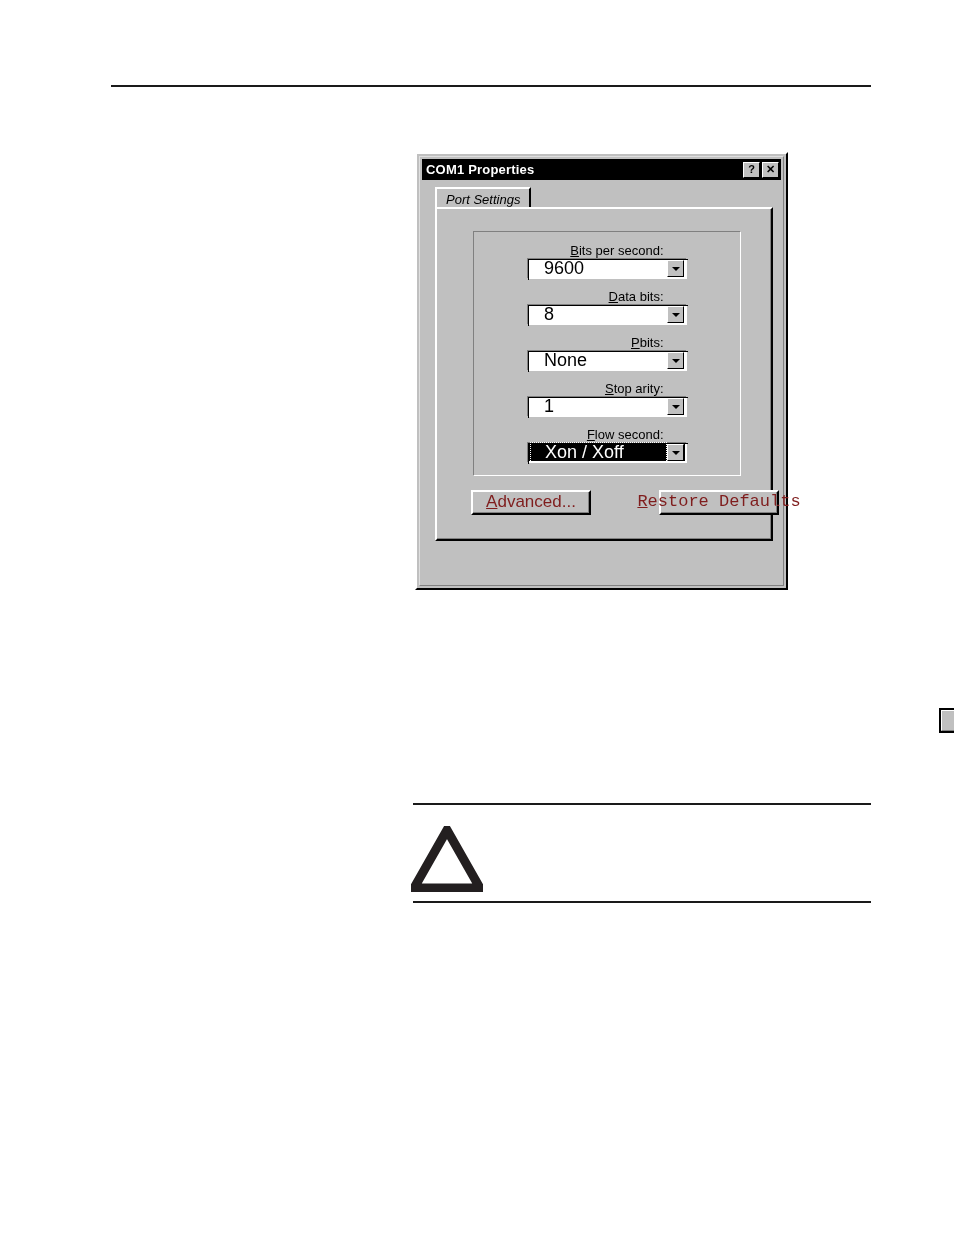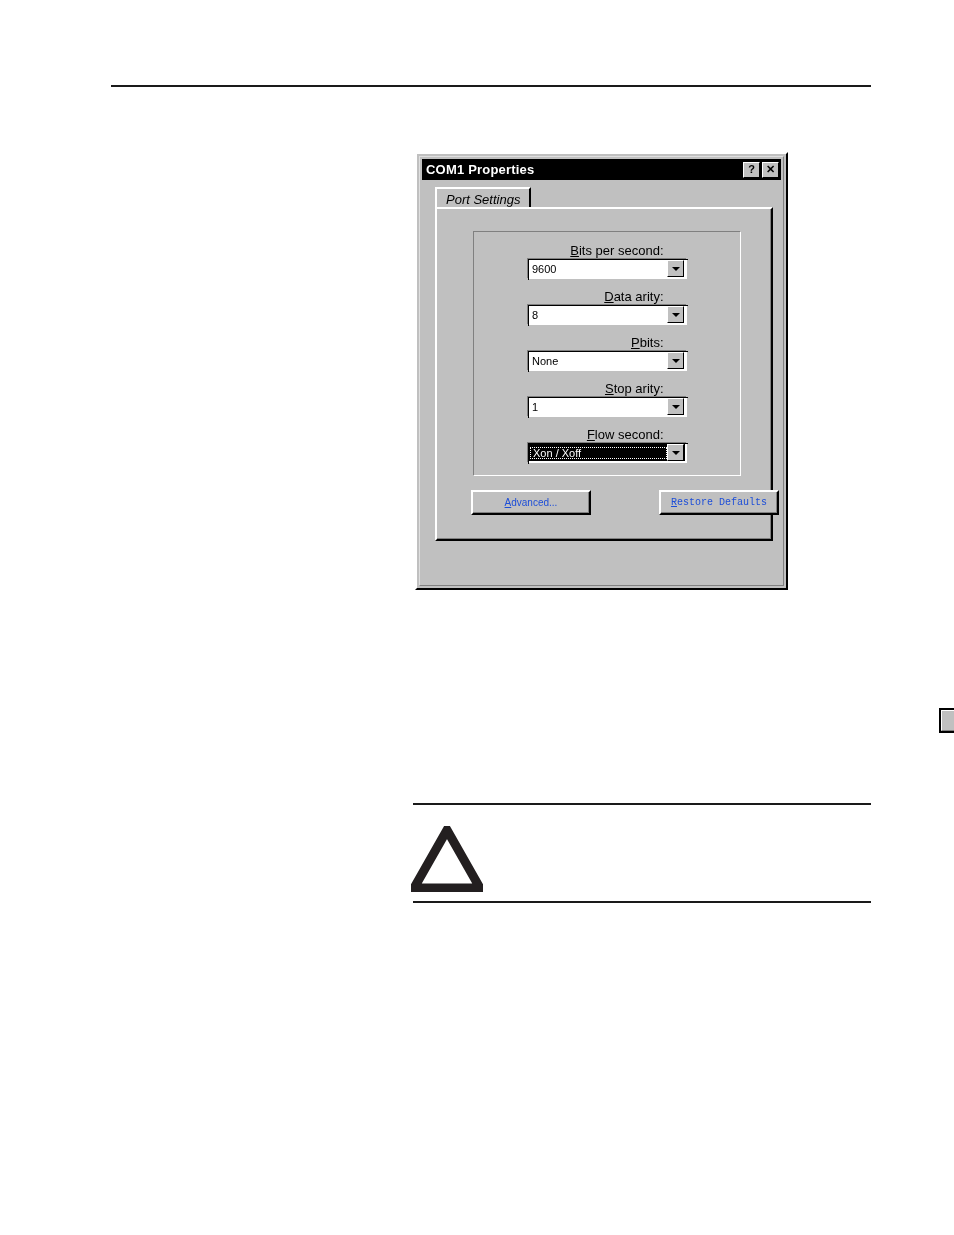--- a/index.html
+++ b/index.html
@@ -211,22 +211,22 @@
     position: absolute;
     left: -1px; top: -1px;
     width: 160px; height: 21px;
     border-top: 1px solid #000000;
     border-left: 1px solid #000000;
     box-sizing: border-box;
     pointer-events: none;
   }
   .combo-value {
     flex: 1 1 auto;
-    padding-left: 3px;
-    font-size: 11px;
+    padding-left: 15px;
+    font-size: 18px;
     white-space: nowrap;
     overflow: hidden;
     position: relative;
     z-index: 1;
   }
   .combo.focused {
     background: #000000;
   }
   .combo.focused .combo-value {
     color: #ffffff;
@@ -260,25 +260,24 @@
 
   
   .btn {
     background: #c0c0c0;
     border-top: 2px solid #ffffff;
     border-left: 2px solid #ffffff;
     border-right: 2px solid #000000;
     border-bottom: 2px solid #000000;
     box-sizing: border-box;
     display: flex;
-    align-items: center;
     justify-content: center;
     font-family: "Liberation Sans", sans-serif;
-    font-size: 10px;
-    color: #1d4ed8;
+    font-size: 17px;
+    color: #7f1d1d;
     position: absolute;
     white-space: nowrap;
   }
   .btn .bevel2 {
     position: absolute;
     left: 0; top: 0; right: 0; bottom: 0;
     border-right: 1px solid #808080;
     border-bottom: 1px solid #808080;
     box-sizing: border-box;
     pointer-events: none;
@@ -329,21 +328,21 @@
       <span class="combo">
         <span class="combo-inner-dark"></span>
         <span class="combo-value">9600</span>
         <span class="combo-arrow">
             <i></i>
           </span>
       </span>
     </div>
 
     <div class="field-row" style="top:80px;">
-      <span class="field-label"><span class="ak">D</span><span>ata arity:</span></span>
+      <span class="field-label"><span class="ak">D</span><span>ata bits:</span></span>
       <span class="combo">
         <span class="combo-inner-dark"></span>
         <span class="combo-value">8</span>
         <span class="combo-arrow">
             <i></i>
           </span>
       </span>
     </div>
 
     <div class="field-row" style="top:126px;">

